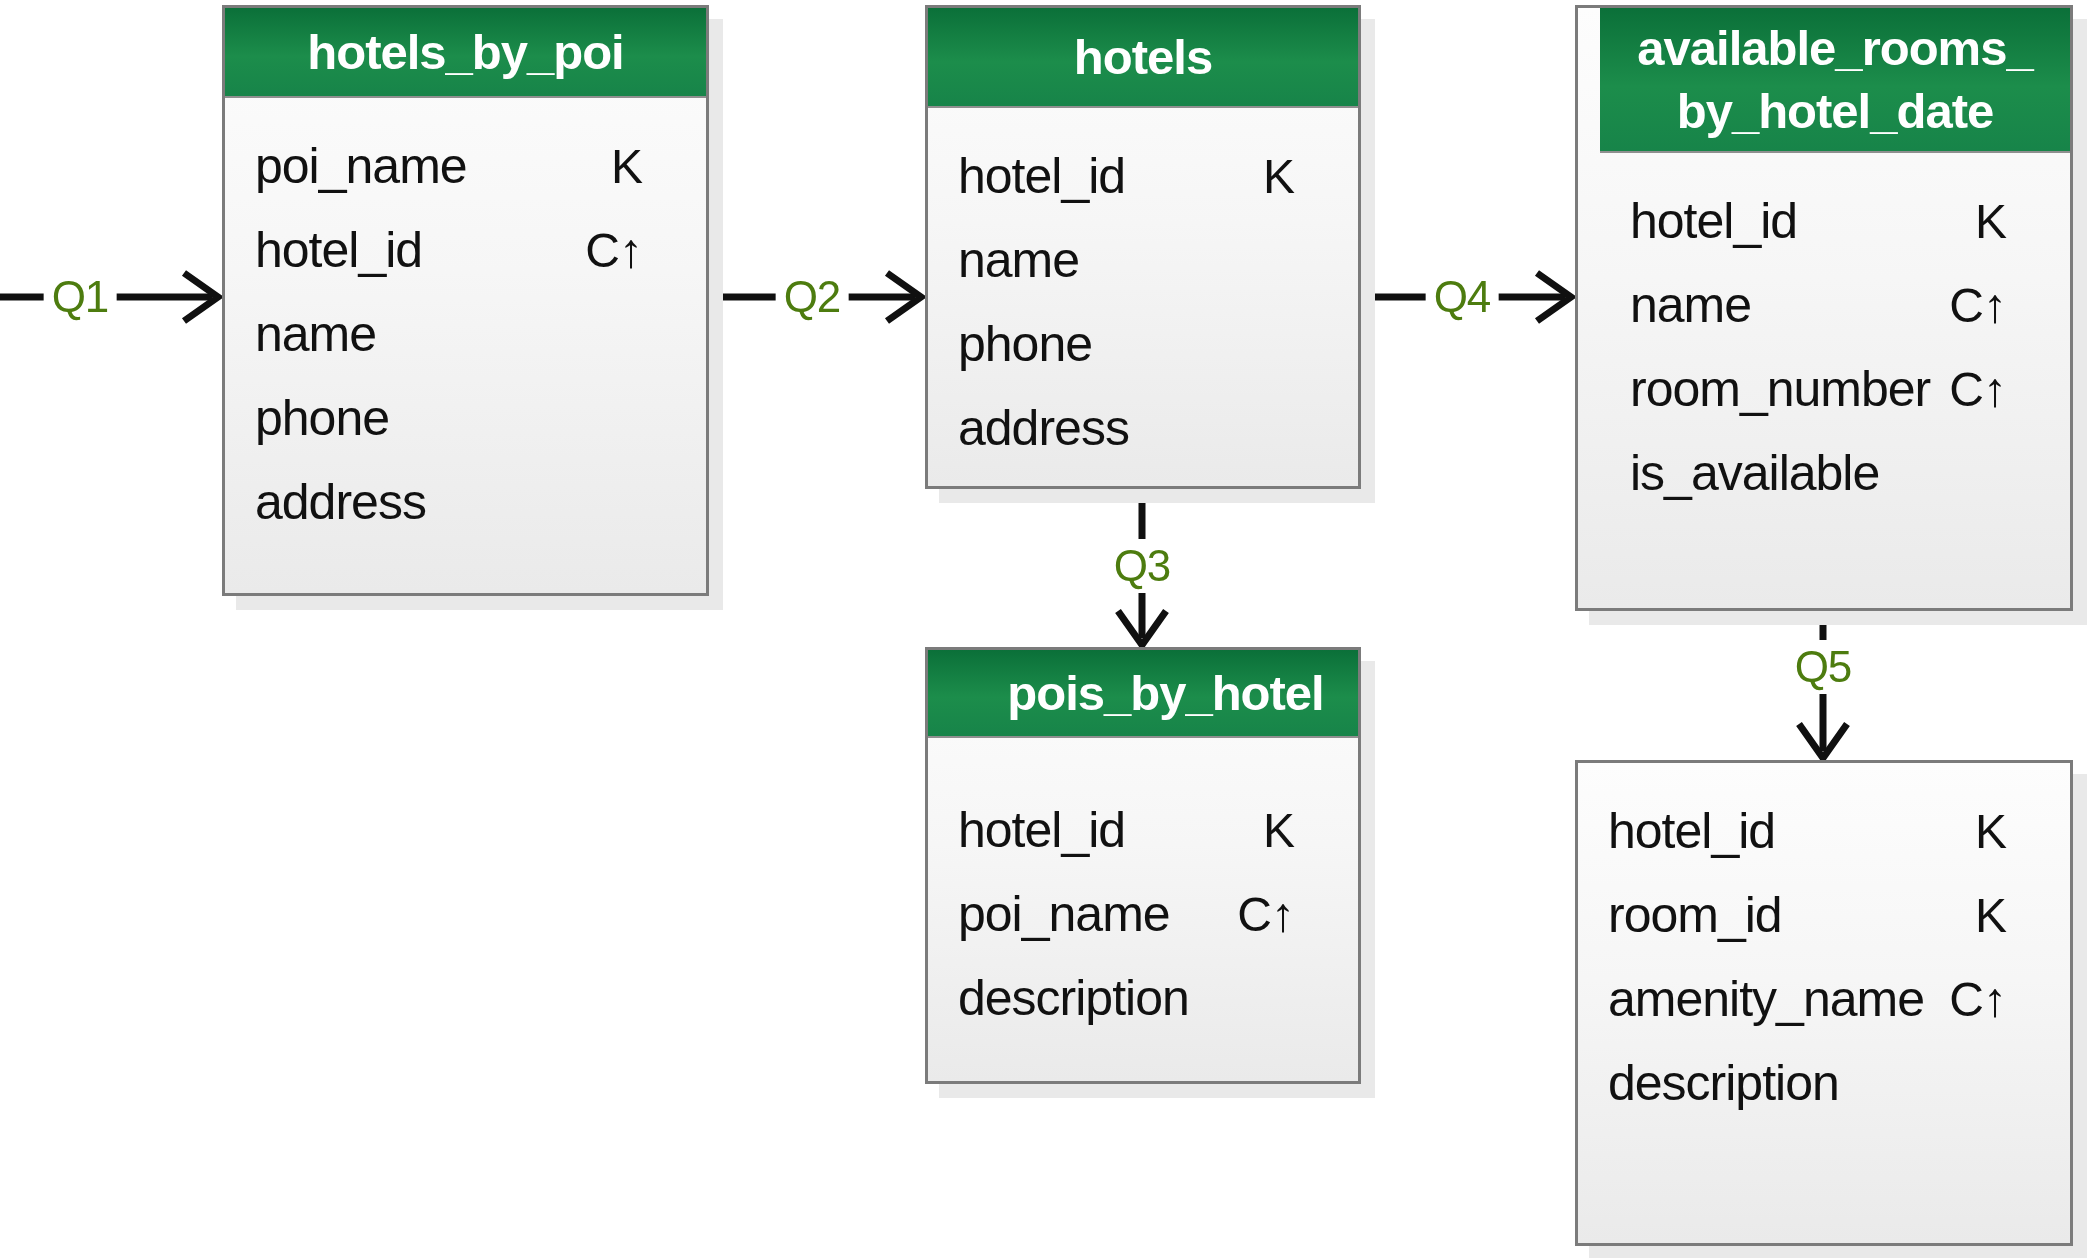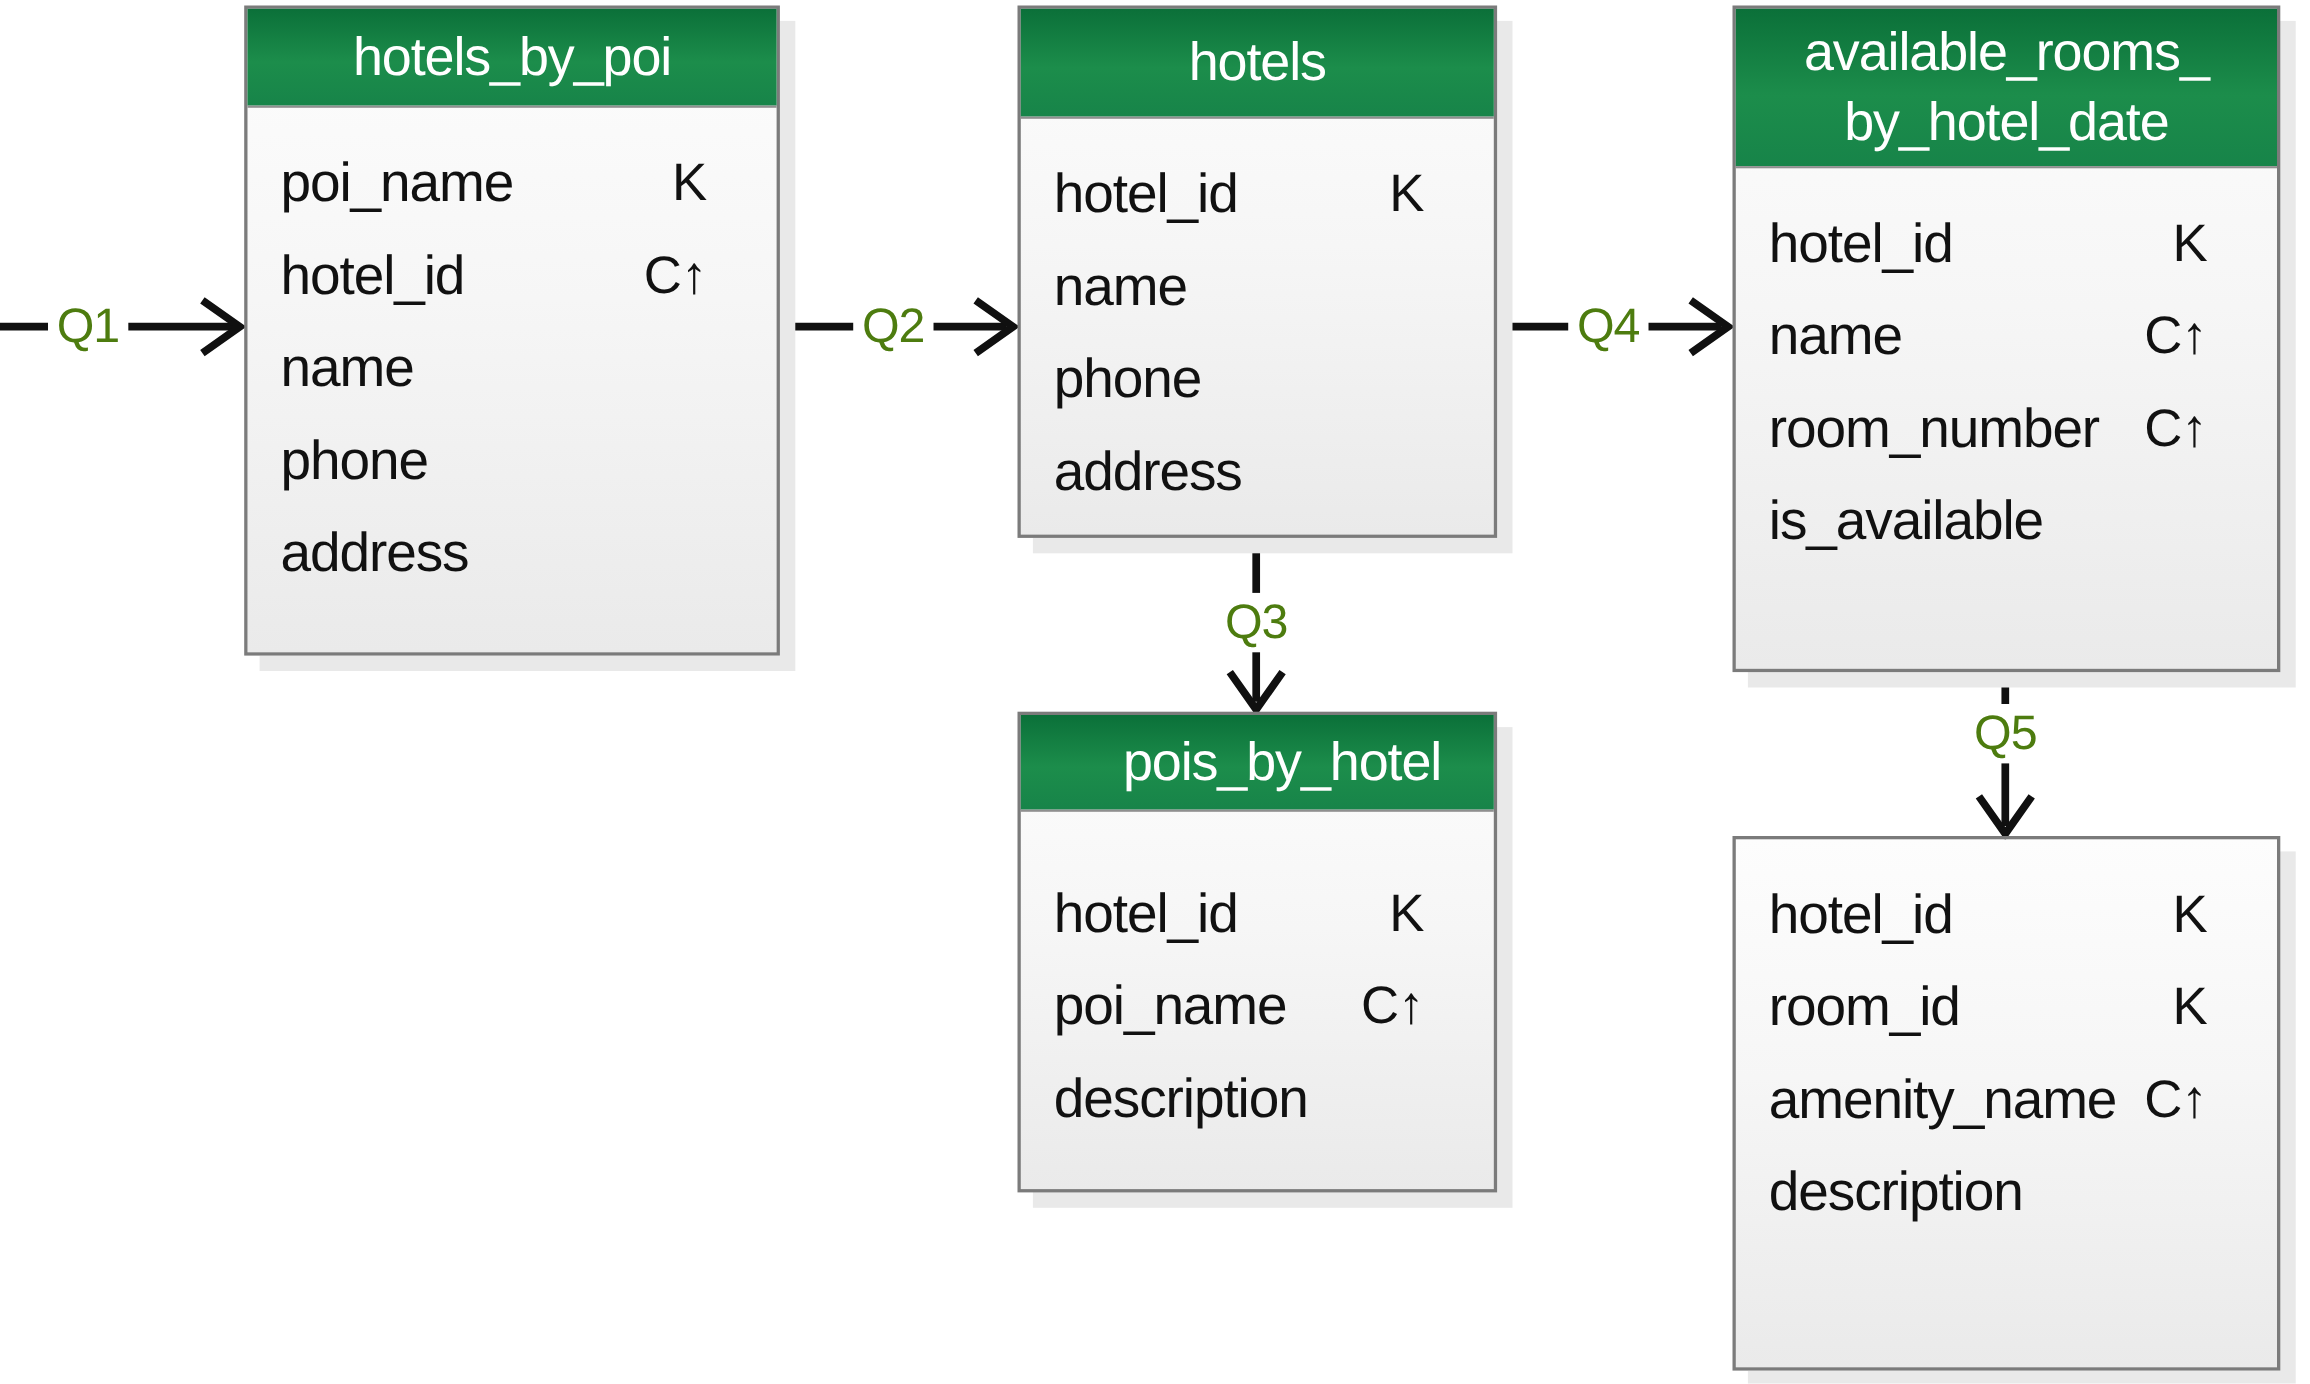--- a/index.html
+++ b/index.html
@@ -32,40 +32,41 @@
     align-items: center;
     justify-content: center;
     background: linear-gradient(180deg, #0b7039 0%, #1c8d4b 55%, #178449 100%);
     color: #ffffff;
     font-size: 49px;
     letter-spacing: -1px;
     border-bottom: 2px solid #8f8f8f;
     line-height: 1.28;
     text-align: left;
     width: 100%;
+    font-weight: bold;
   }
   .tbody { padding-top: 26px; }
   .trow {
     display: flex;
     justify-content: space-between;
     align-items: center;
     height: 84px;
     padding: 0 64px 0 30px;
     font-size: 50px;
     letter-spacing: -1px;
     white-space: nowrap;
   }
   .tkey { font-size: 48px; }
 
   
   .t1 { left: 222px; top: 5px;   width: 487px; height: 591px; }
   .t1 .thead { height: 90px; }
   .t2 { left: 925px; top: 5px;   width: 436px; height: 484px; }
   .t2 .thead { height: 100px; }
-  .t3 { left: 1575px; top: 5px;  width: 498px; height: 606px; }
+  .t3 { left: 1575px; top: 5px;  width: 498px; height: 606px; padding-left: 22px; }
   .t3 .thead { height: 145px; }
   .t4 { left: 925px; top: 647px; width: 436px; height: 437px; }
   .t4 .thead { height: 88px; padding-left: 45px; }
   .t4 .tbody { padding-top: 50px; }
   .t5 { left: 1575px; top: 760px; width: 498px; height: 486px; }
   .t5 .thead { height: 103px; }
 
   .qlabel {
     position: absolute;
     z-index: 3;

